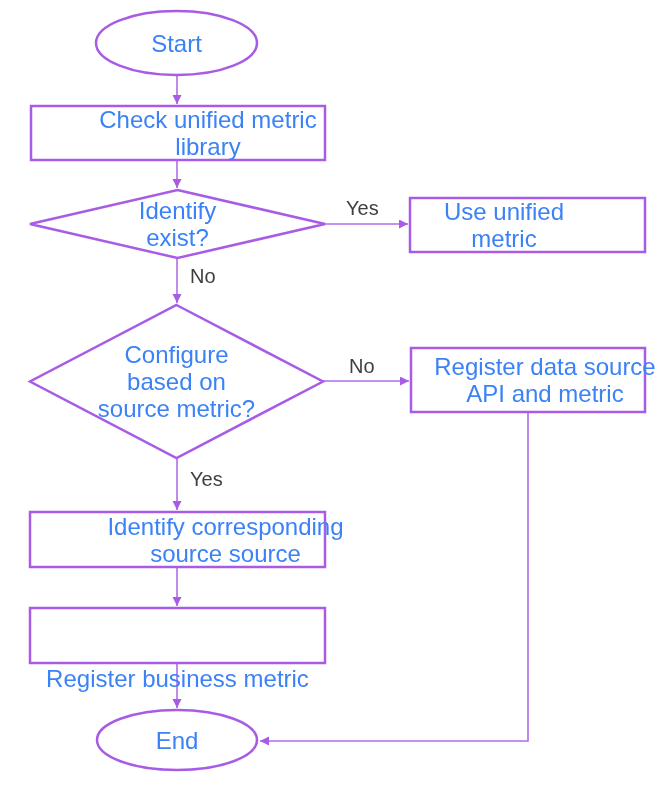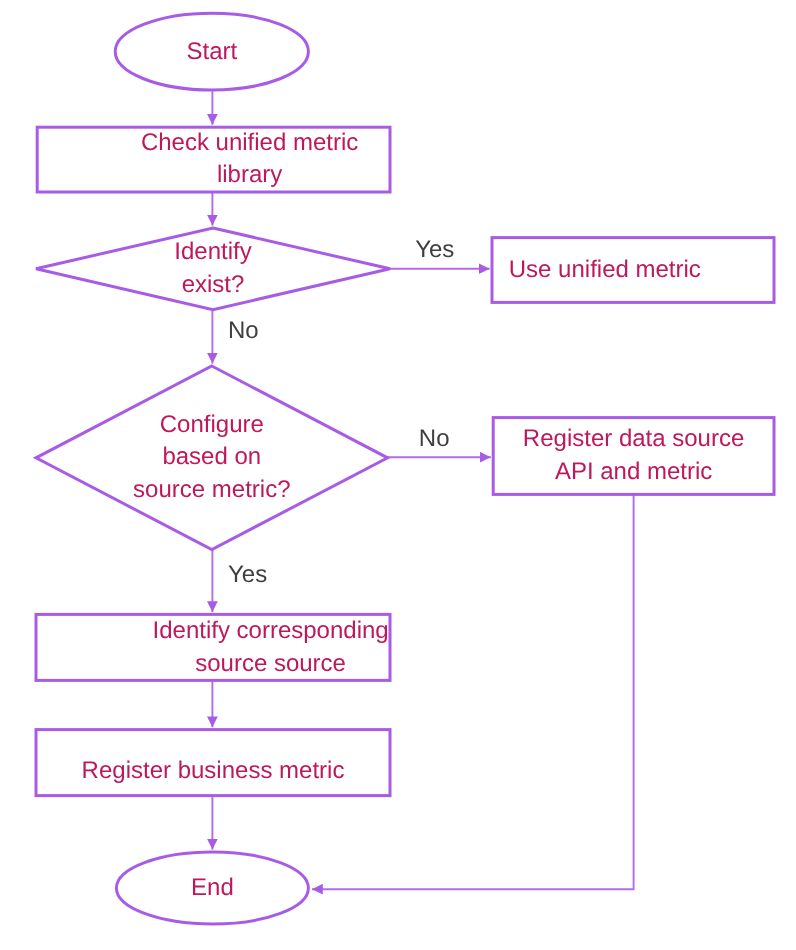--- a/index.html
+++ b/index.html
@@ -20,22 +20,22 @@
     left: 0;
     top: 0;
   }
   .node-label {
     position: absolute;
     display: flex;
     flex-direction: column;
     align-items: center;
     justify-content: center;
     text-align: center;
-    color: #be185d;
-    font-size: 20px;
+    color: #3b82f6;
+    font-size: 24px;
     line-height: 27px;
     pointer-events: none;
   }
   .edge-label {
     position: absolute;
     color: #3f3f3f;
     font-size: 20px;
     line-height: 22px;
     white-space: nowrap;
     pointer-events: none;
@@ -91,31 +91,31 @@
   </div>
 
   <div class="node-label" style="left:410px; top:198px; width:188px; height:54px;">Use unified metric</div>
 
   <div class="node-label" style="left:30px; top:305px; width:293px; height:153px;">
     <span>Configure</span>
     <span>based on</span>
     <span>source metric?</span>
   </div>
 
-  <div class="node-label" style="left:411px; top:348px; width:234px; height:64px;">
+  <div class="node-label" style="left:411px; top:348px; width:234px; height:64px;padding-left:17px;">
     <span>Register data source</span>
     <span>API and metric</span>
   </div>
 
   <div class="node-label" style="left:30px; top:512px; width:295px; height:55px;padding-left:48px;">
     <span>Identify corresponding</span>
     <span>source source</span>
   </div>
 
-  <div class="node-label" style="left:30px; top:608px; width:295px; height:69px;">Register business metric</div>
+  <div class="node-label" style="left:30px; top:644px; width:295px; height:69px;">Register business metric</div>
 
   <div class="node-label" style="left:97px; top:710px; width:160px; height:60px;">End</div>
 
   <div class="edge-label" style="left:346px; top:197px;">Yes</div>
   <div class="edge-label" style="left:190px; top:265px;">No</div>
   <div class="edge-label" style="left:349px; top:355px;">No</div>
   <div class="edge-label" style="left:190px; top:468px;">Yes</div>
 
 </div>
 

